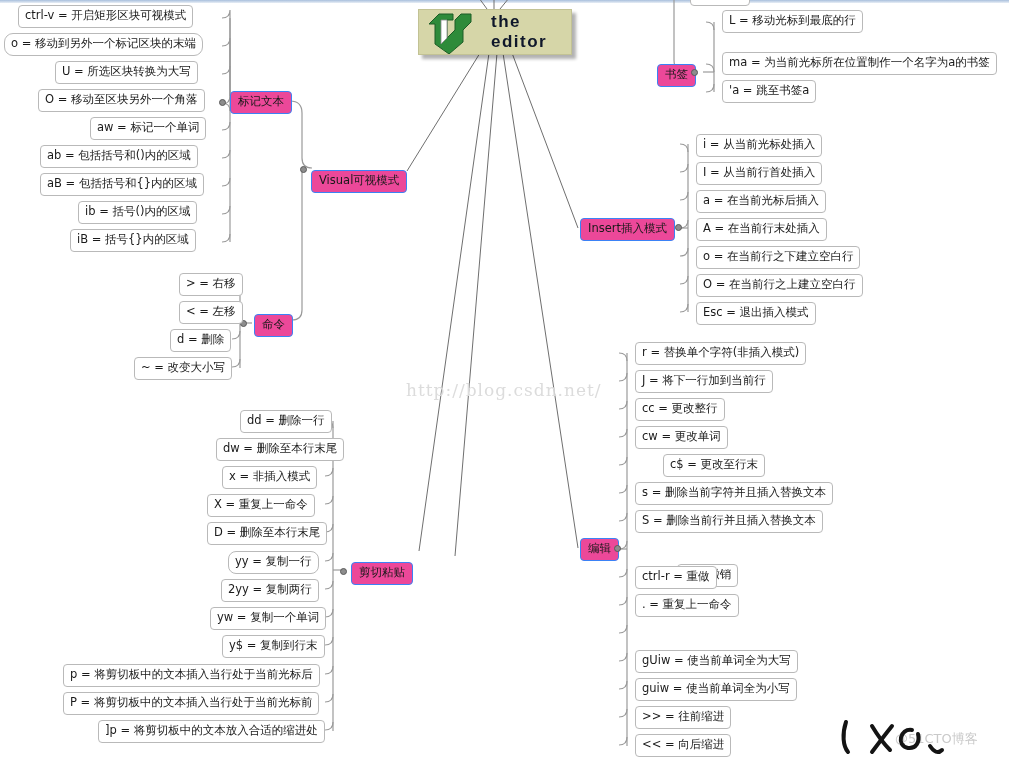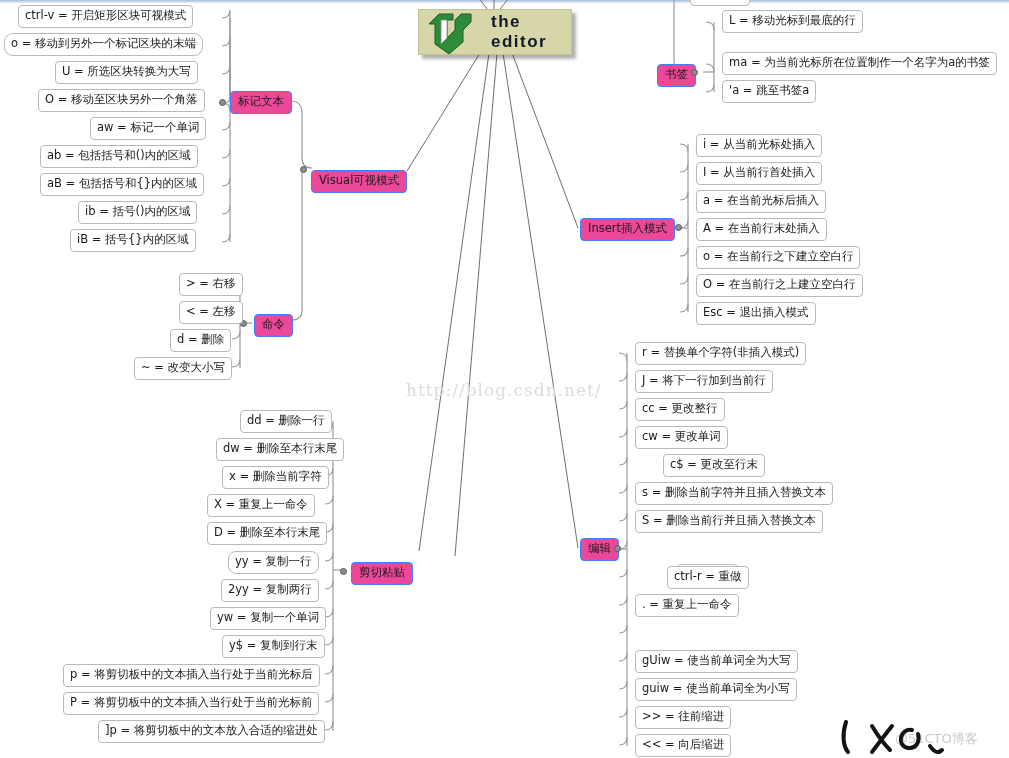--- a/index.html
+++ b/index.html
@@ -253,21 +253,21 @@
   <div class="node cn" style="left:179px; top:273px;">&gt; = 右移</div>
   <div class="node cn" style="left:179px; top:301px;">&lt; = 左移</div>
   <div class="node cn" style="left:170px; top:329px;">d = 删除</div>
   <div class="node cn" style="left:134px; top:357px;">~ = 改变大小写</div>
 
   <div class="node branch cn" style="left:351px; top:562px;">剪切粘贴</div>
   <div class="dot" style="left:340px; top:568px;"></div>
 
   <div class="node cn" style="left:240px; top:410px;">dd = 删除一行</div>
   <div class="node cn" style="left:216px; top:438px;">dw = 删除至本行末尾</div>
-  <div class="node cn" style="left:222px; top:466px;">x = 删除当前字符</div>
+  <div class="node cn" style="left:222px; top:466px;">x = 非插入模式</div>
   <div class="node cn" style="left:207px; top:494px;">X = 重复上一命令</div>
   <div class="node cn" style="left:207px; top:522px;">D = 删除至本行末尾</div>
   <div class="node cn" style="left:228px; top:551px;border-radius:8px;">yy = 复制一行</div>
   <div class="node cn" style="left:221px; top:579px;">2yy = 复制两行</div>
   <div class="node cn" style="left:210px; top:607px;">yw = 复制一个单词</div>
   <div class="node cn" style="left:222px; top:635px;">y$ = 复制到行末</div>
   <div class="node cn" style="left:63px;  top:664px;">p = 将剪切板中的文本插入当行处于当前光标后</div>
   <div class="node cn" style="left:63px;  top:692px;">P = 将剪切板中的文本插入当行处于当前光标前</div>
   <div class="node cn" style="left:98px;  top:720px;">]p = 将剪切板中的文本放入合适的缩进处</div>
 
@@ -275,21 +275,21 @@
   <div class="dot" style="left:614px; top:545px;"></div>
 
   <div class="node cn" style="left:635px; top:342px;">r = 替换单个字符(非插入模式)</div>
   <div class="node cn" style="left:635px; top:370px;">J = 将下一行加到当前行</div>
   <div class="node cn" style="left:635px; top:398px;">cc = 更改整行</div>
   <div class="node cn" style="left:635px; top:426px;">cw = 更改单词</div>
   <div class="node cn" style="left:635px; top:454px;margin-left:28px;">c$ = 更改至行末</div>
   <div class="node cn" style="left:635px; top:482px;">s = 删除当前字符并且插入替换文本</div>
   <div class="node cn" style="left:635px; top:510px;">S = 删除当前行并且插入替换文本</div>
   <div class="node cn" style="left:635px; top:564px;margin-left:42px;">u = 撤销</div>
-  <div class="node cn" style="left:635px; top:566px;margin-left:32px;">ctrl-r = 重做</div>
+  <div class="node cn" style="left:635px; top:566px;">ctrl-r = 重做</div>
   <div class="node cn" style="left:635px; top:594px;">. = 重复上一命令</div>
   <div class="node cn" style="left:635px; top:678px;">guiw = 使当前单词全为小写</div>
   <div class="node cn" style="left:635px; top:650px;">gUiw = 使当前单词全为大写</div>
   <div class="node cn" style="left:635px; top:706px;">&gt;&gt; = 往前缩进</div>
   <div class="node cn" style="left:635px; top:734px;">&lt;&lt; = 向后缩进</div>
 
   <div class="node branch cn" style="left:580px; top:218px;">Insert插入模式</div>
   <div class="dot" style="left:675px; top:224px;"></div>
 
   <div class="node cn" style="left:696px; top:134px;">i = 从当前光标处插入</div>

